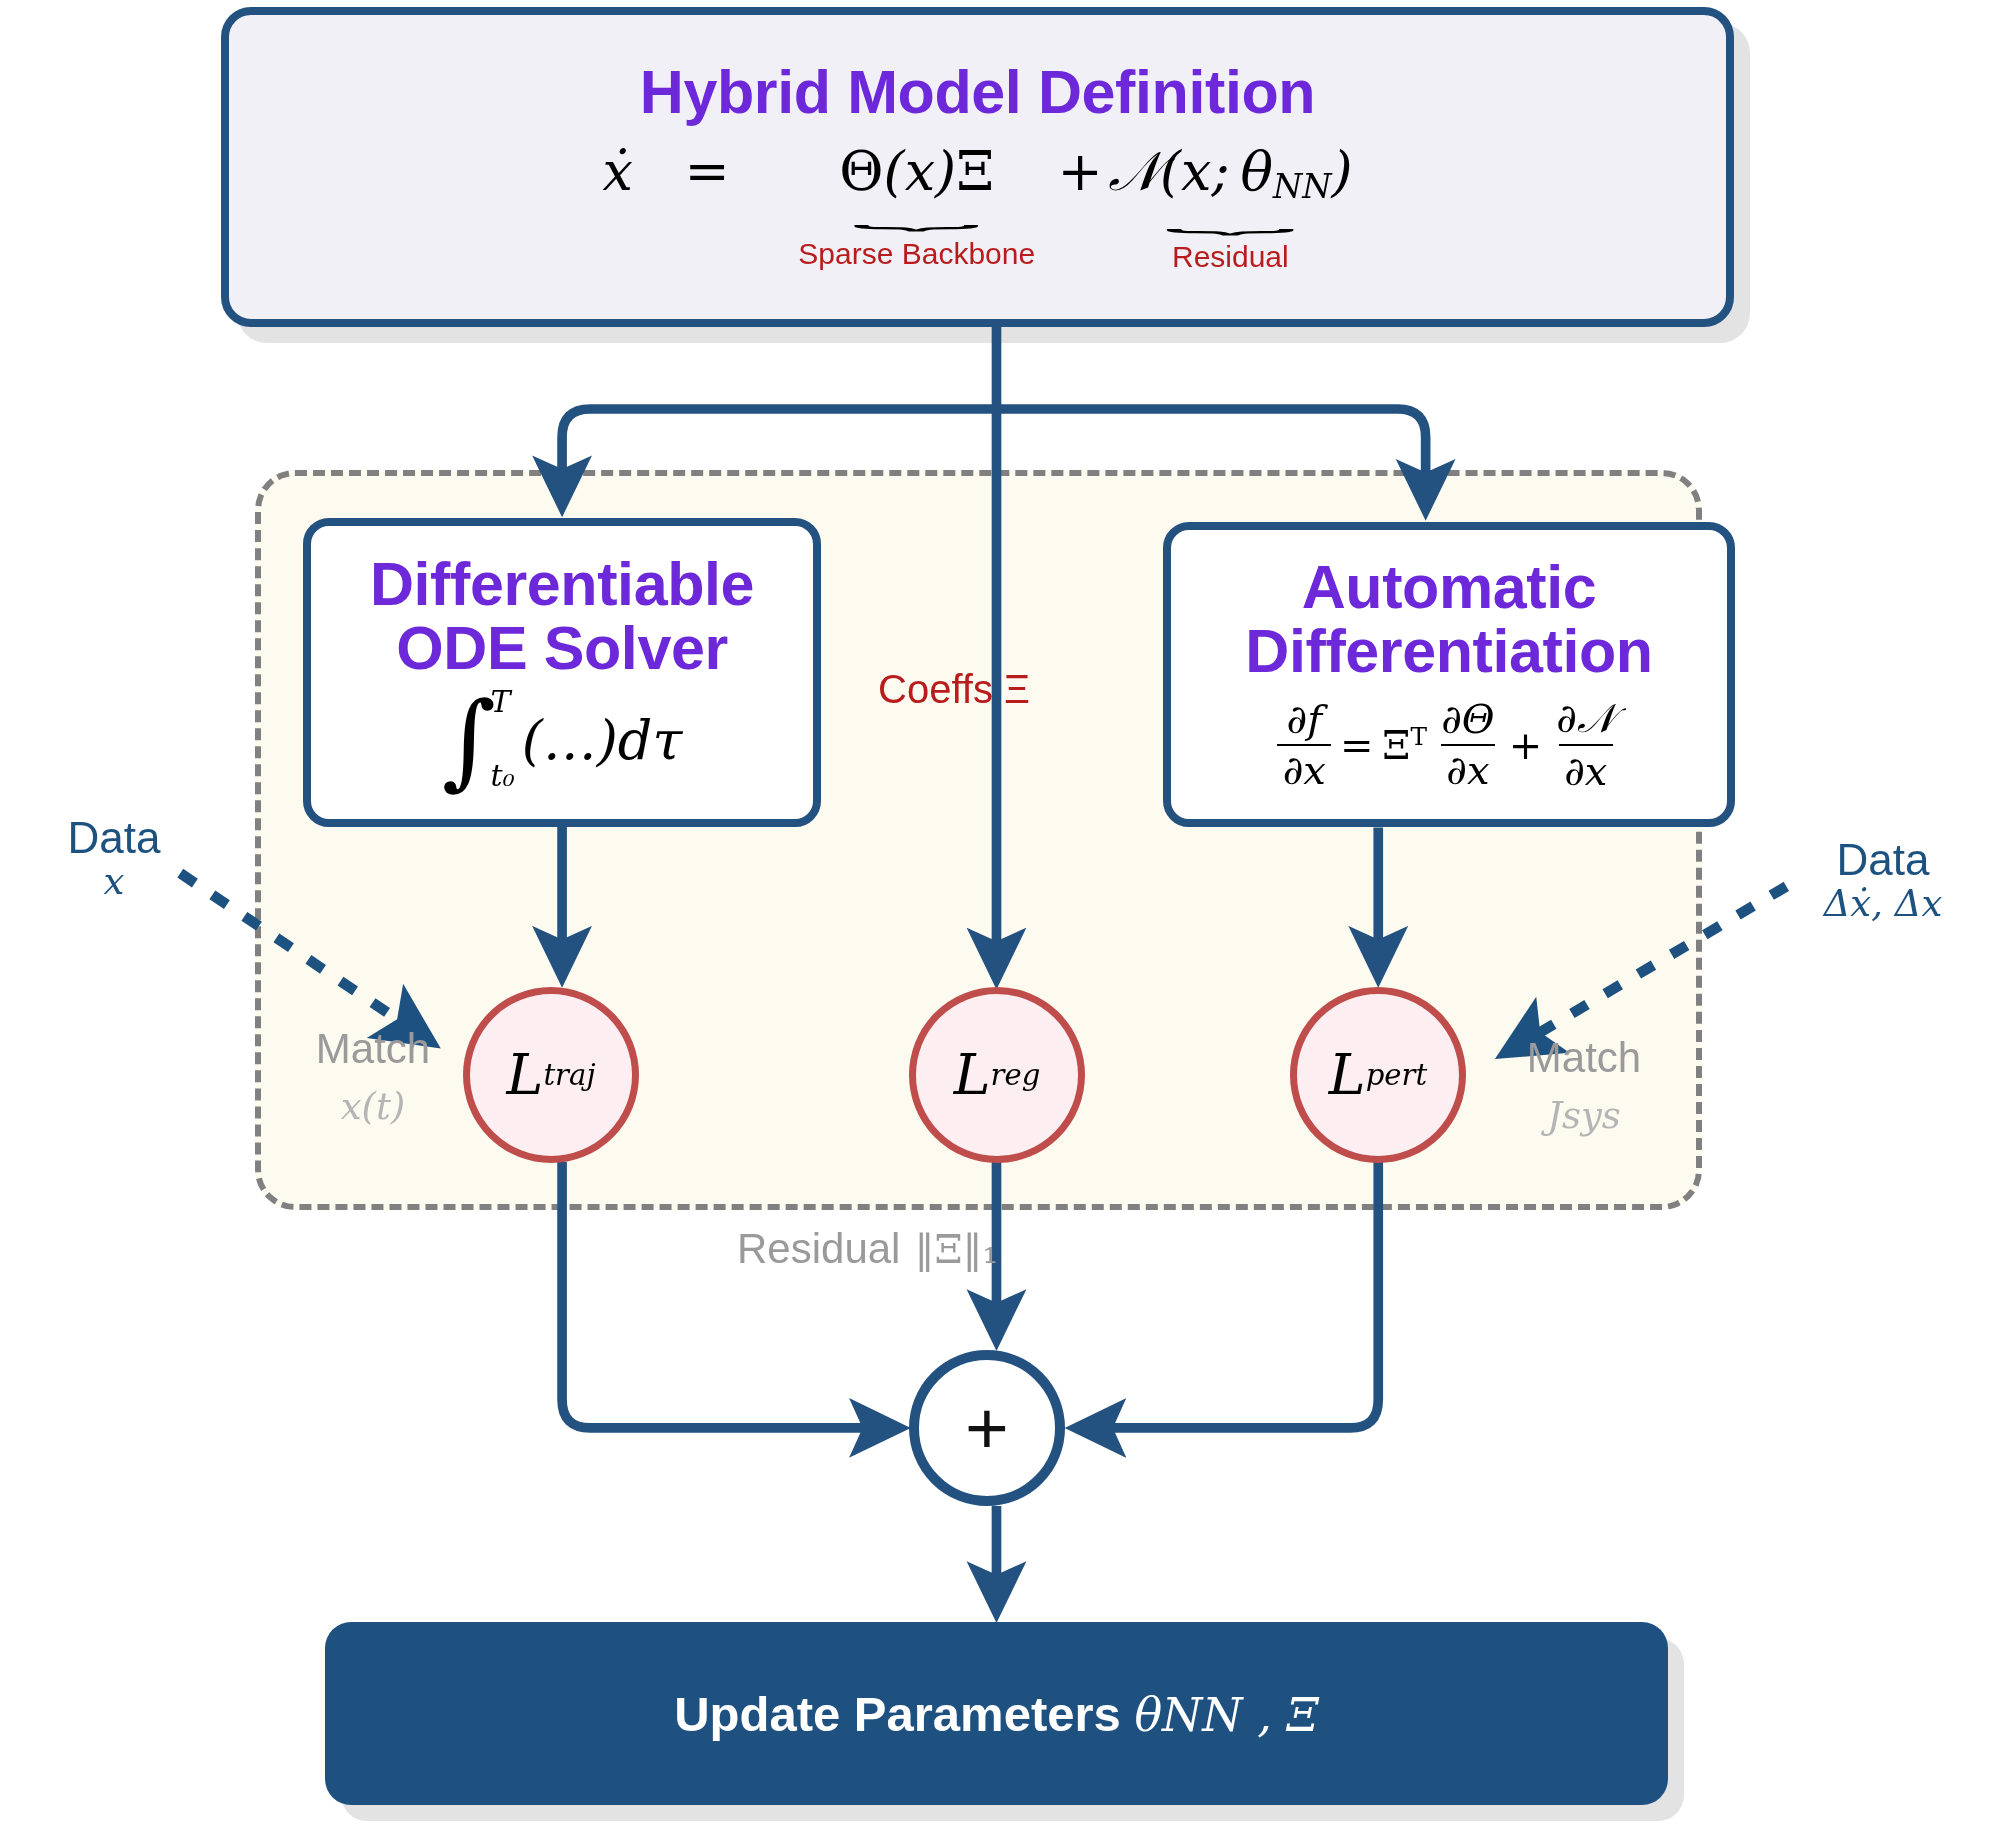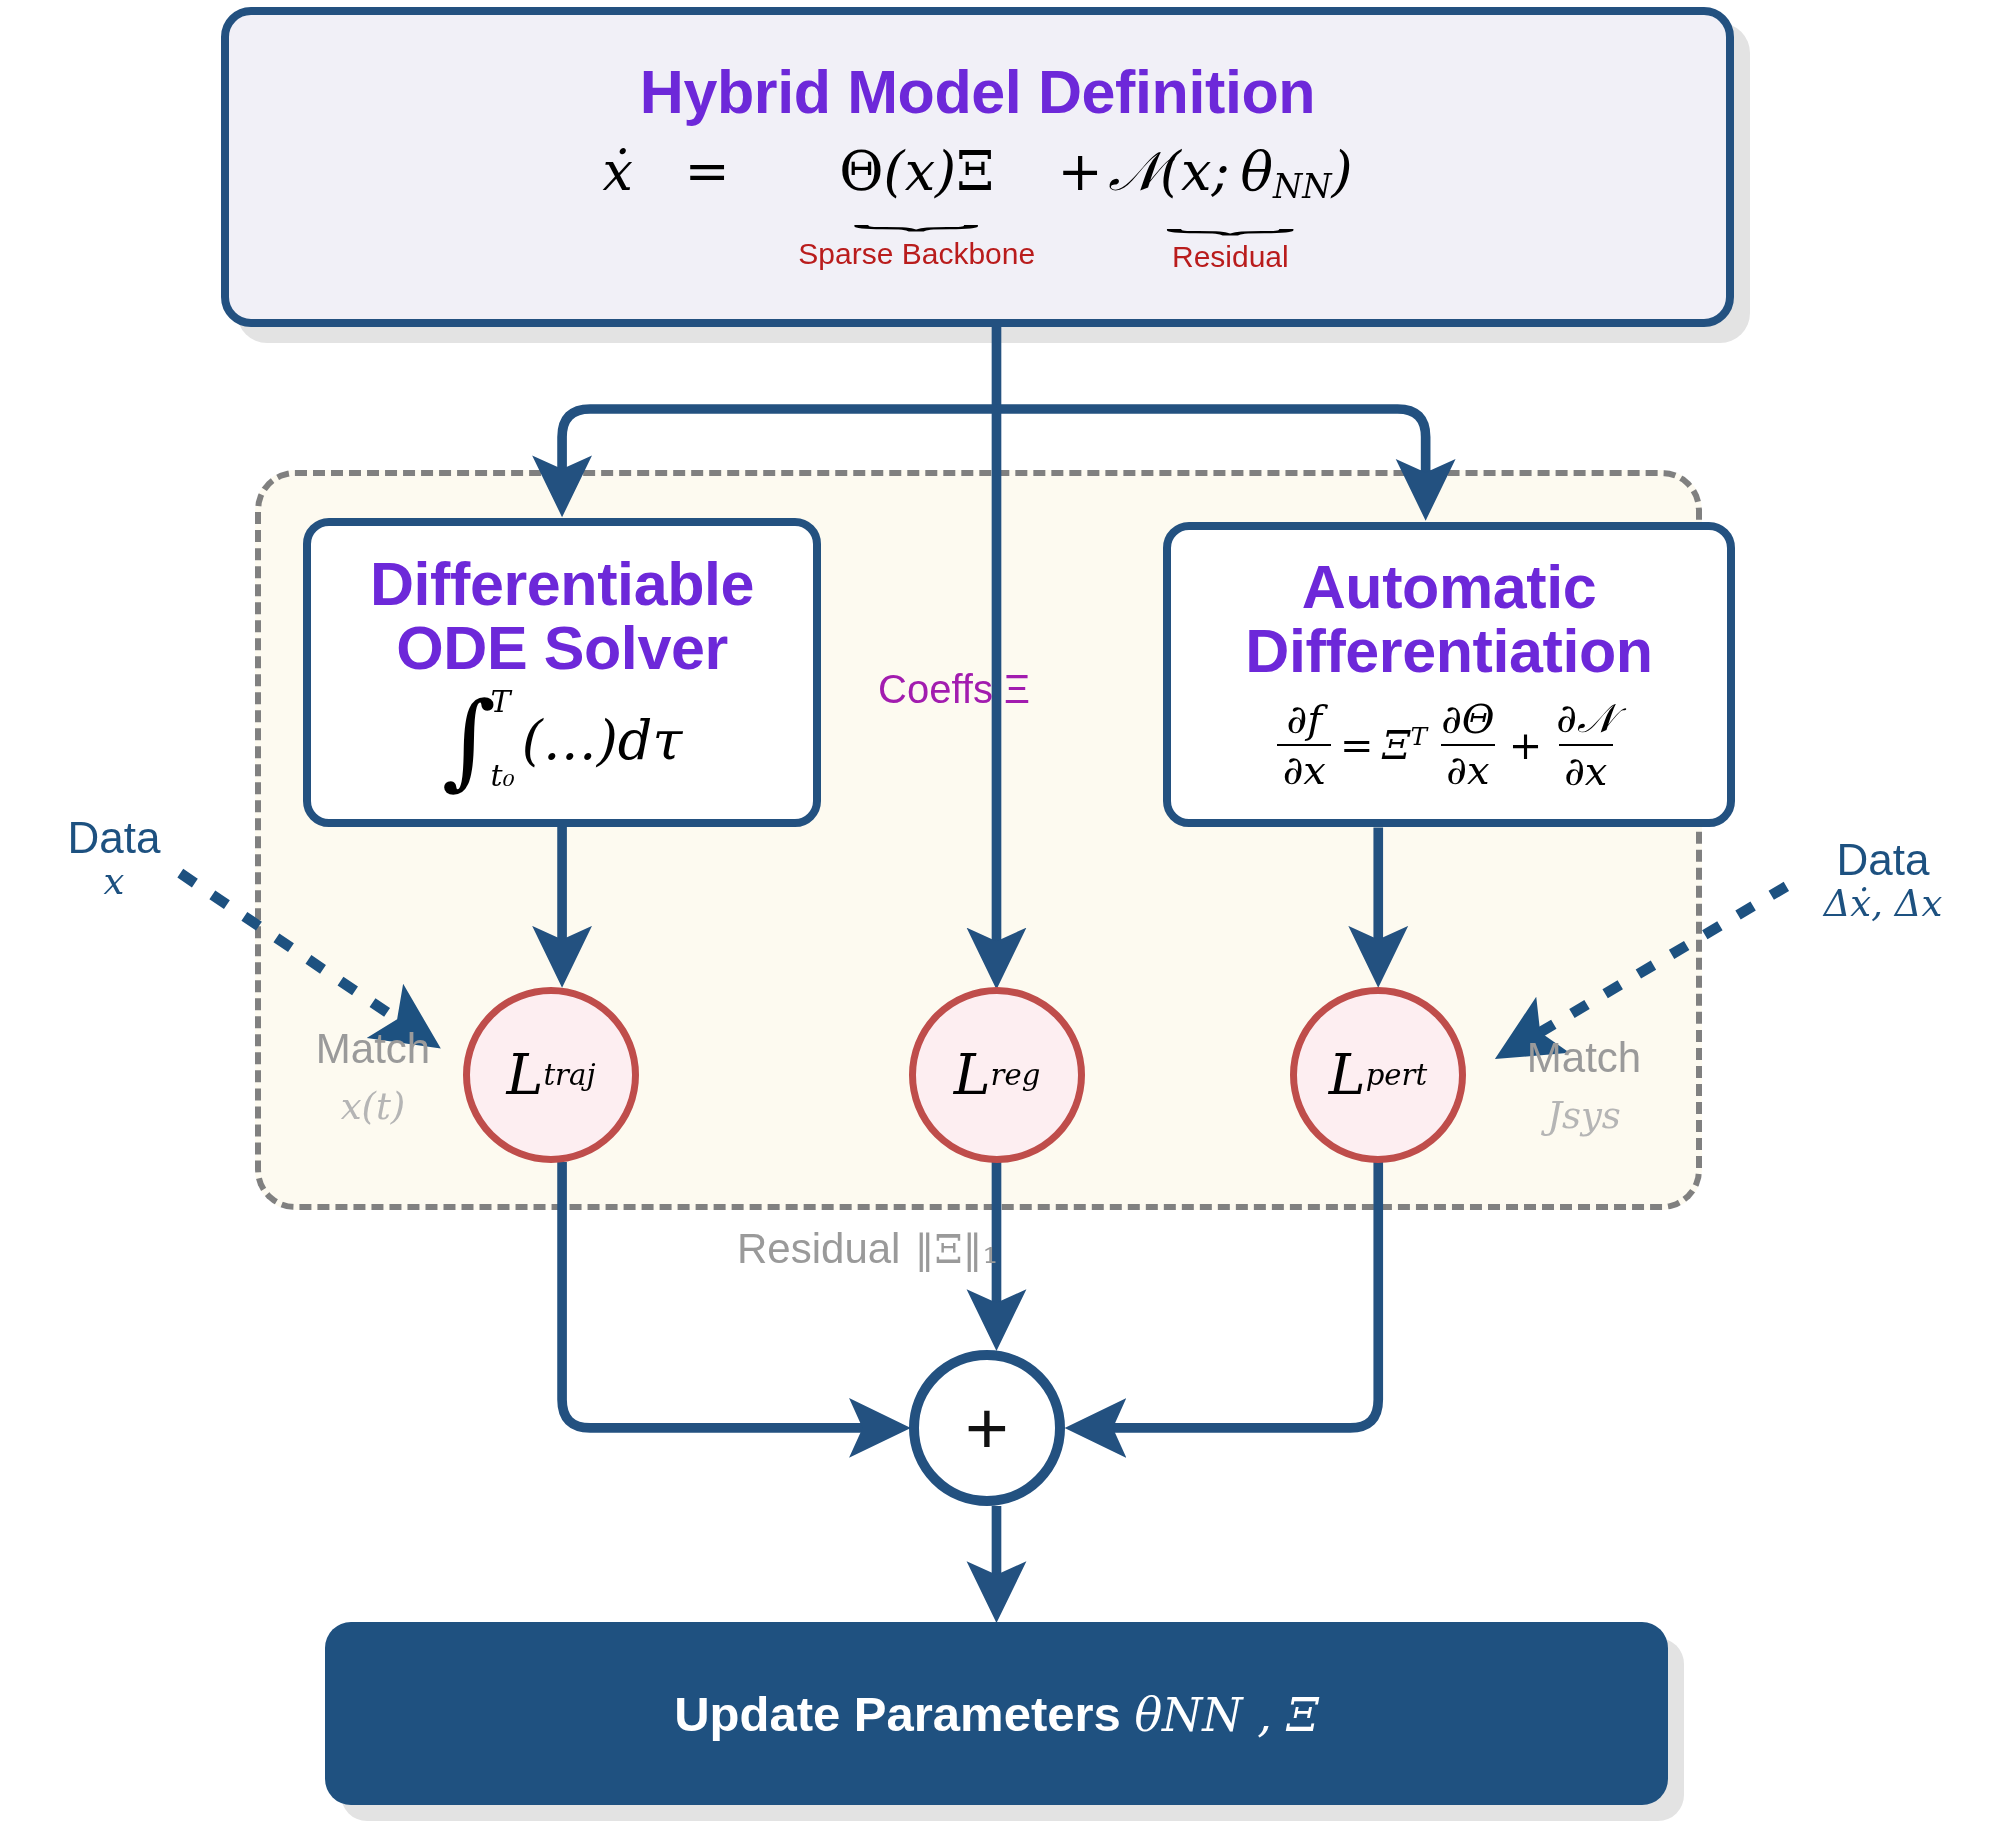--- a/index.html
+++ b/index.html
@@ -54,41 +54,41 @@
   .intlim span:first-child{margin-top:-5.3px;}
   .intbody{font-family:"DejaVu Serif",serif;font-style:italic;font-size:54px;color:#000;margin-left:7px;}
 
   
   #ad-eq{display:flex;align-items:center;justify-content:center;margin-top:12.3px;gap:8.8px;}
   .frac{display:inline-flex;flex-direction:column;align-items:center;
         font-family:"DejaVu Serif",serif;font-style:italic;font-size:40px;color:#000;}
   .frac .num{padding:0 5.3px 1.8px 5.3px;}
   .frac .den{padding:1.8px 5.3px 0 5.3px;border-top:2.6px solid #000;}
   .opsym{font-family:"DejaVu Serif",serif;font-size:40px;color:#000;}
-  .xi-t{font-family:"DejaVu Serif",serif;font-size:40px;color:#000;font-style:italic;}
+  .xi-t{font-family:"DejaVu Serif",serif;font-size:40px;color:#000;}
 
   
   .loss{position:absolute;width:176px;height:176px;border-radius:50%;
         background:#fdeef1;border:7px solid #bf4d4b;box-sizing:border-box;
         display:flex;align-items:center;justify-content:center;
         font-family:"DejaVu Serif",serif;font-style:italic;font-size:47px;color:#000;}
   #loss-traj{left:463px;top:987px;}
   #loss-reg{left:909px;top:987px;}
   #loss-pert{left:1290px;top:987px;}
   .cal{font-size:1.18em;font-family:"DejaVu Serif",serif;font-style:italic;}
 
   
   #sum-node{position:absolute;left:909px;top:1350px;width:156px;height:156px;
             border-radius:50%;background:#ffffff;border:10.5px solid #235180;
             box-sizing:border-box;display:flex;align-items:center;justify-content:center;
             font-size:75px;color:#111;font-family:"Liberation Sans",sans-serif;line-height:1;}
 
   
   .lbl{position:absolute;white-space:nowrap;}
-  #coeffs{left:878px;top:667px;font-size:40px;color:#a21caf;}
+  #coeffs{left:878px;top:667px;font-size:40px;color:#b91c1c;}
   #data-left{left:26px;top:816px;text-align:center;width:176px;color:#1d5180;font-size:44px;line-height:1.02;}
   #data-right{left:1782px;top:838px;text-align:center;width:202px;color:#1d5180;font-size:44px;line-height:1.02;}
   .data-sym{font-family:"DejaVu Serif",serif;font-style:italic;font-size:37px;display:block;margin-top:1.8px;}
   #match-left{left:285px;top:1027px;width:176px;text-align:center;color:#9a9a9a;font-size:42px;line-height:1.05;}
   #match-right{left:1492px;top:1036px;width:184px;text-align:center;color:#9a9a9a;font-size:42px;line-height:1.05;}
   .match-sym{font-family:"DejaVu Serif",serif;font-style:italic;font-size:37px;display:block;margin-top:17px;color:#b5b5b5;}
   #sparsity{left:737px;top:1225px;color:#9a9a9a;font-size:42px;white-space:nowrap;}
   #sparsity .norm{font-family:"DejaVu Serif",serif;font-size:40px;margin-left:14px;}
 
   #bottom-label{font-size:49px;font-weight:bold;color:#ffffff;white-space:nowrap;

